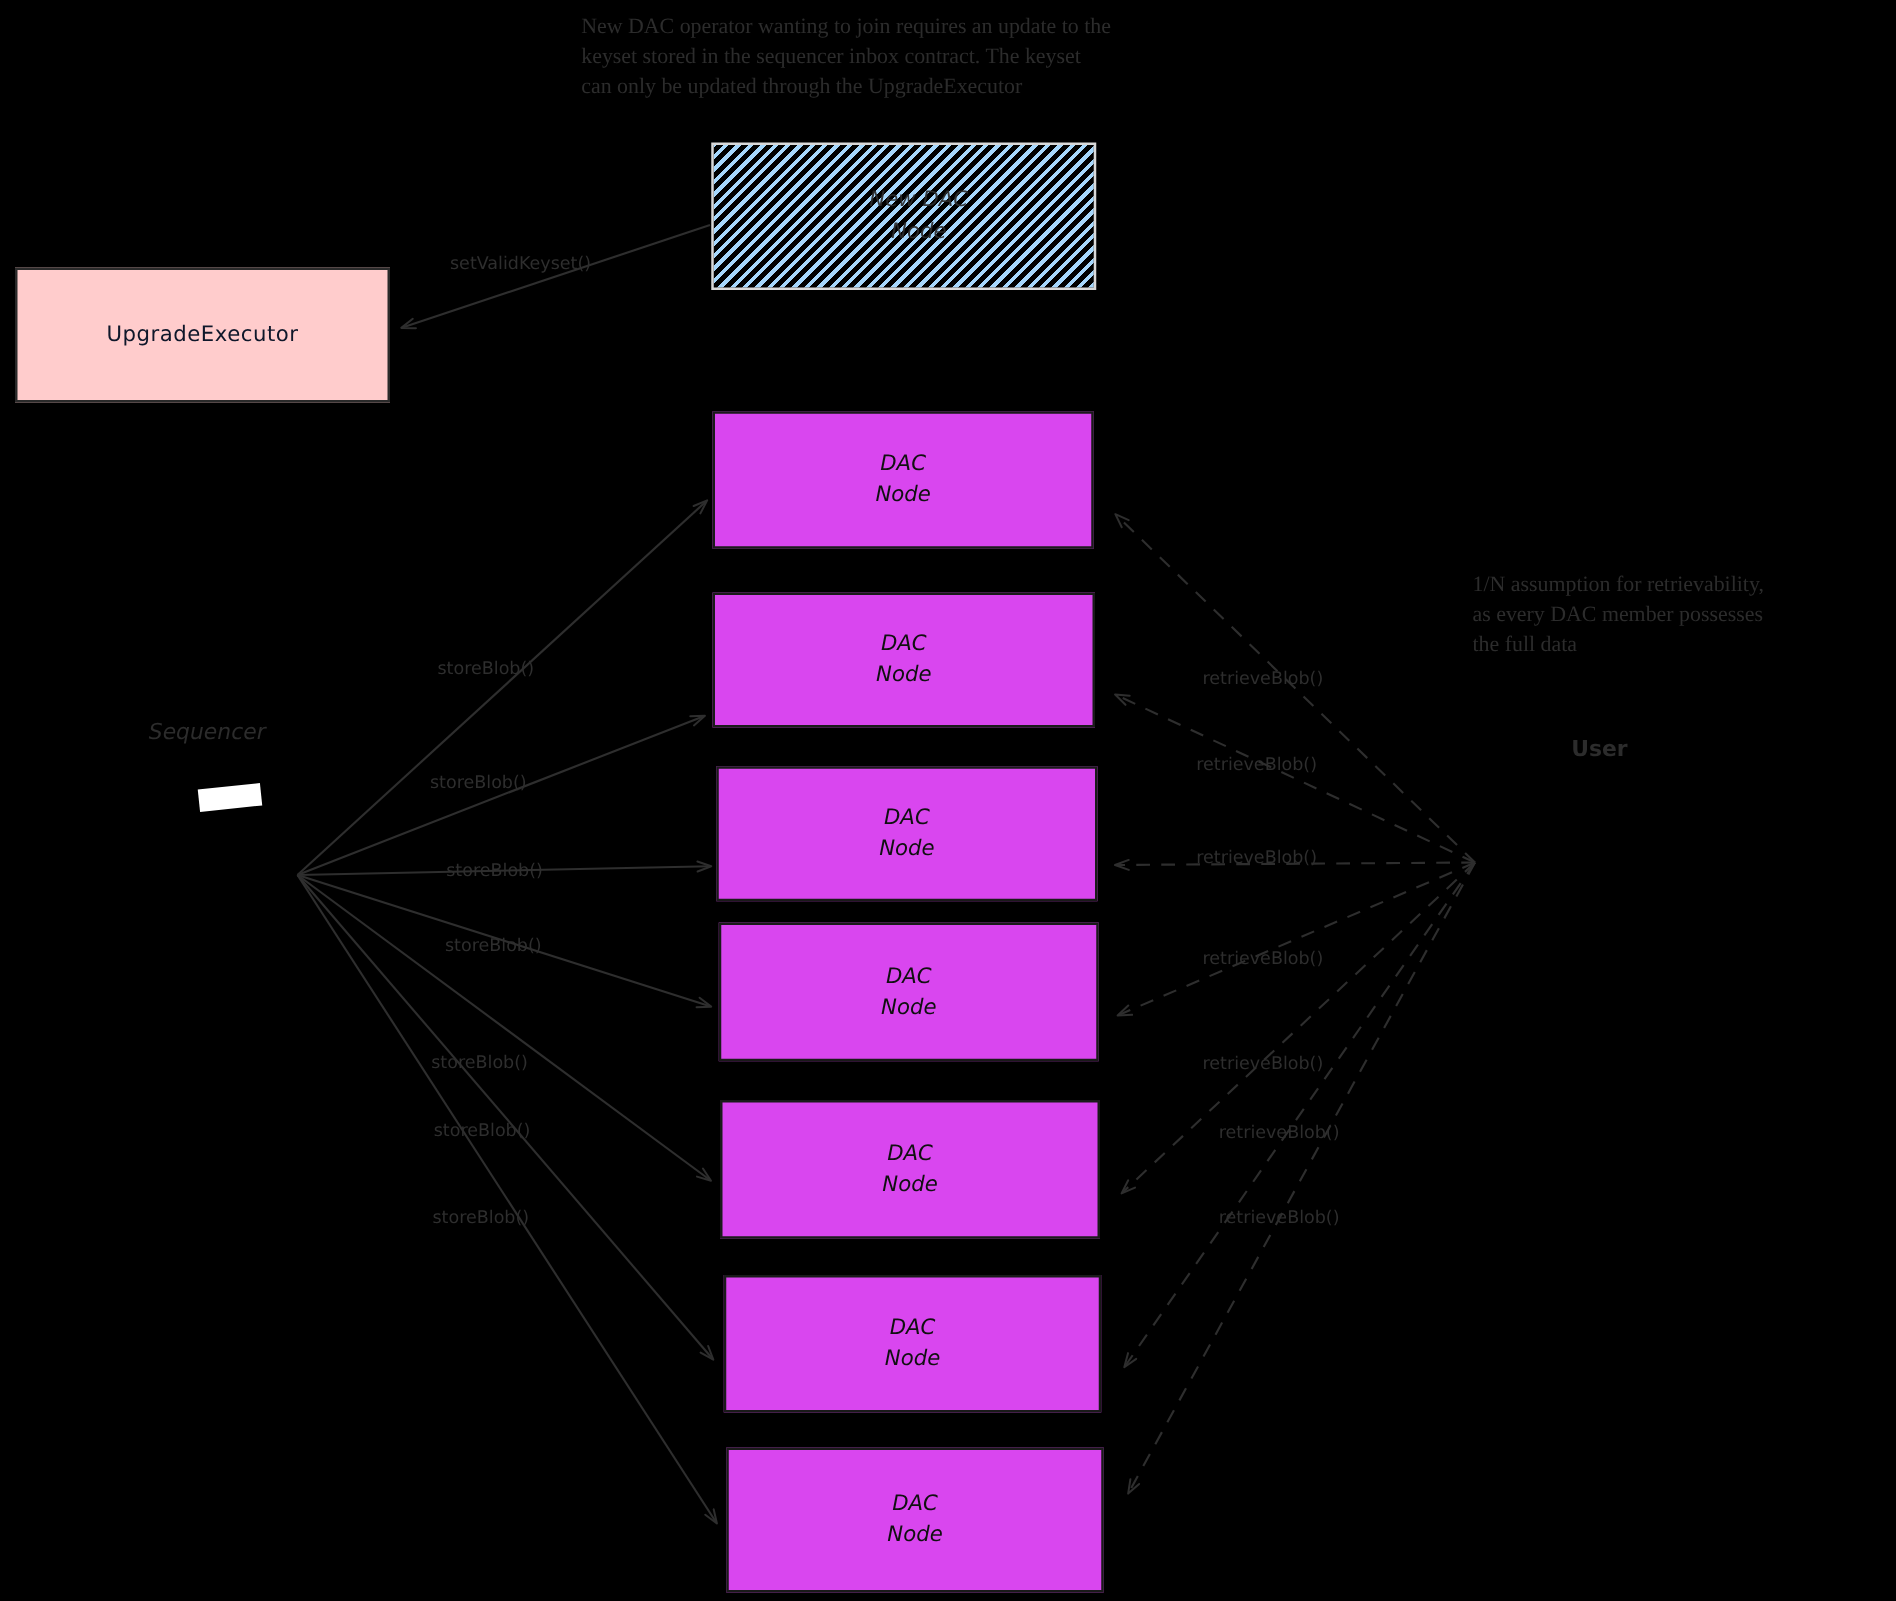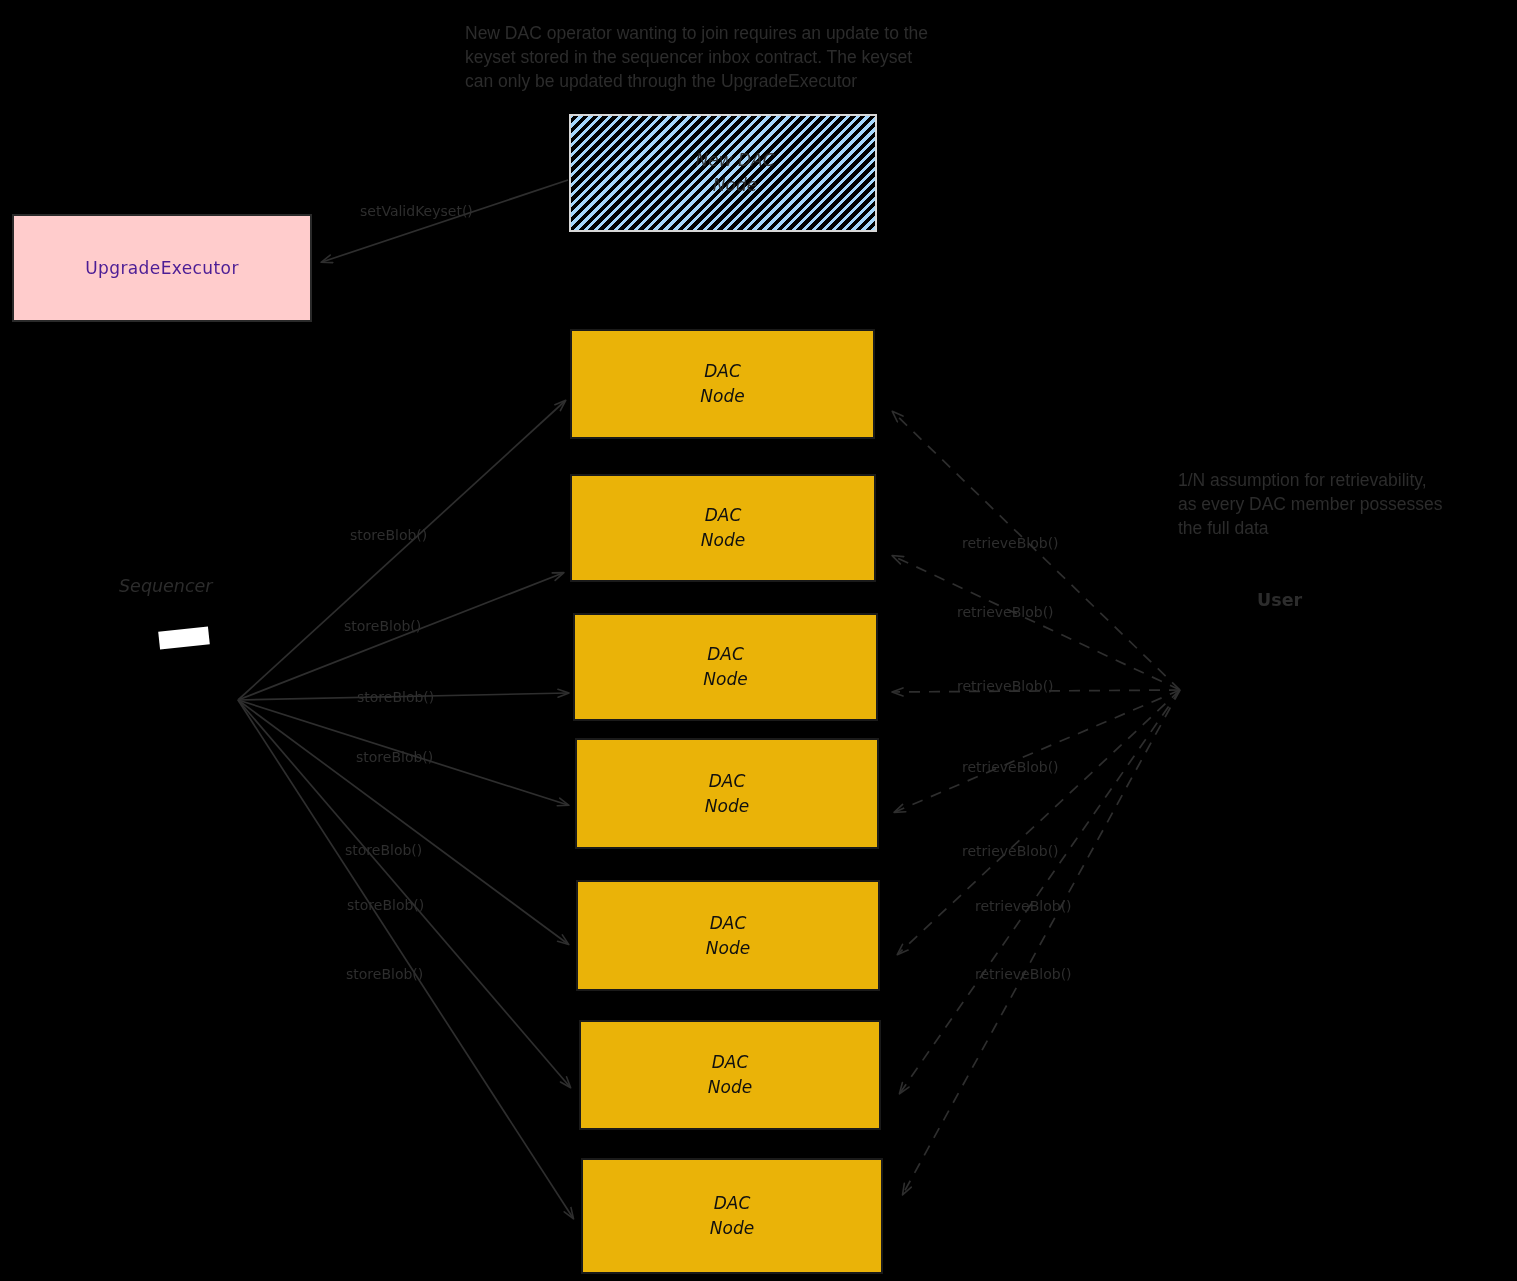--- a/index.html
+++ b/index.html
@@ -22,21 +22,21 @@
   }
   svg#wires {
     position: absolute;
     left: 0;
     top: 0;
     width: 1517px;
     height: 1281px;
   }
   .node-box {
     position: absolute;
-    background: #eab308;
+    background: #d946ef;
     border: 2px solid #1a1a1a;
     box-sizing: border-box;
     display: flex;
     align-items: center;
     justify-content: center;
   }
   .node-label {
     font-family: "DejaVu Sans", sans-serif;
     font-size: 17px;
     font-style: italic;
@@ -50,21 +50,21 @@
     background: #FFCCCC;
     border: 2px solid #2a2a2a;
     box-sizing: border-box;
     display: flex;
     align-items: center;
     justify-content: center;
   }
   .exec-label {
     font-family: "DejaVu Sans", sans-serif;
     font-size: 17px;
-    color: #4c1d95;
+    color: #0f172a;
     letter-spacing: 0.4px;
   }
   .hatch-box {
     position: absolute;
     border: 2px solid #d8d8d8;
     box-sizing: border-box;
     background-color: #000000;
     background-image: repeating-linear-gradient(
        -45deg,
        #A6D7FC 0px, #A6D7FC 3px,
@@ -79,26 +79,25 @@
     font-size: 17px;
     font-style: italic;
     line-height: 1.45;
     color: #2b2b2b;
     text-align: center;
     white-space: pre-line;
     opacity: 0.92;
   }
   .note {
     position: absolute;
-    font-family: Liberation Sans, sans-serif;
+    font-family: Liberation Serif, serif;
     font-size: 17.5px;
     line-height: 1.38;
     color: #2c2c2c;
     white-space: pre-line;
-    margin-top: 13px;
   }
   .edge-label {
     position: absolute;
     font-family: "DejaVu Sans", sans-serif;
     font-size: 14px;
     color: #2e2e2e;
     white-space: nowrap;
   }
   .actor-label {
     position: absolute;

